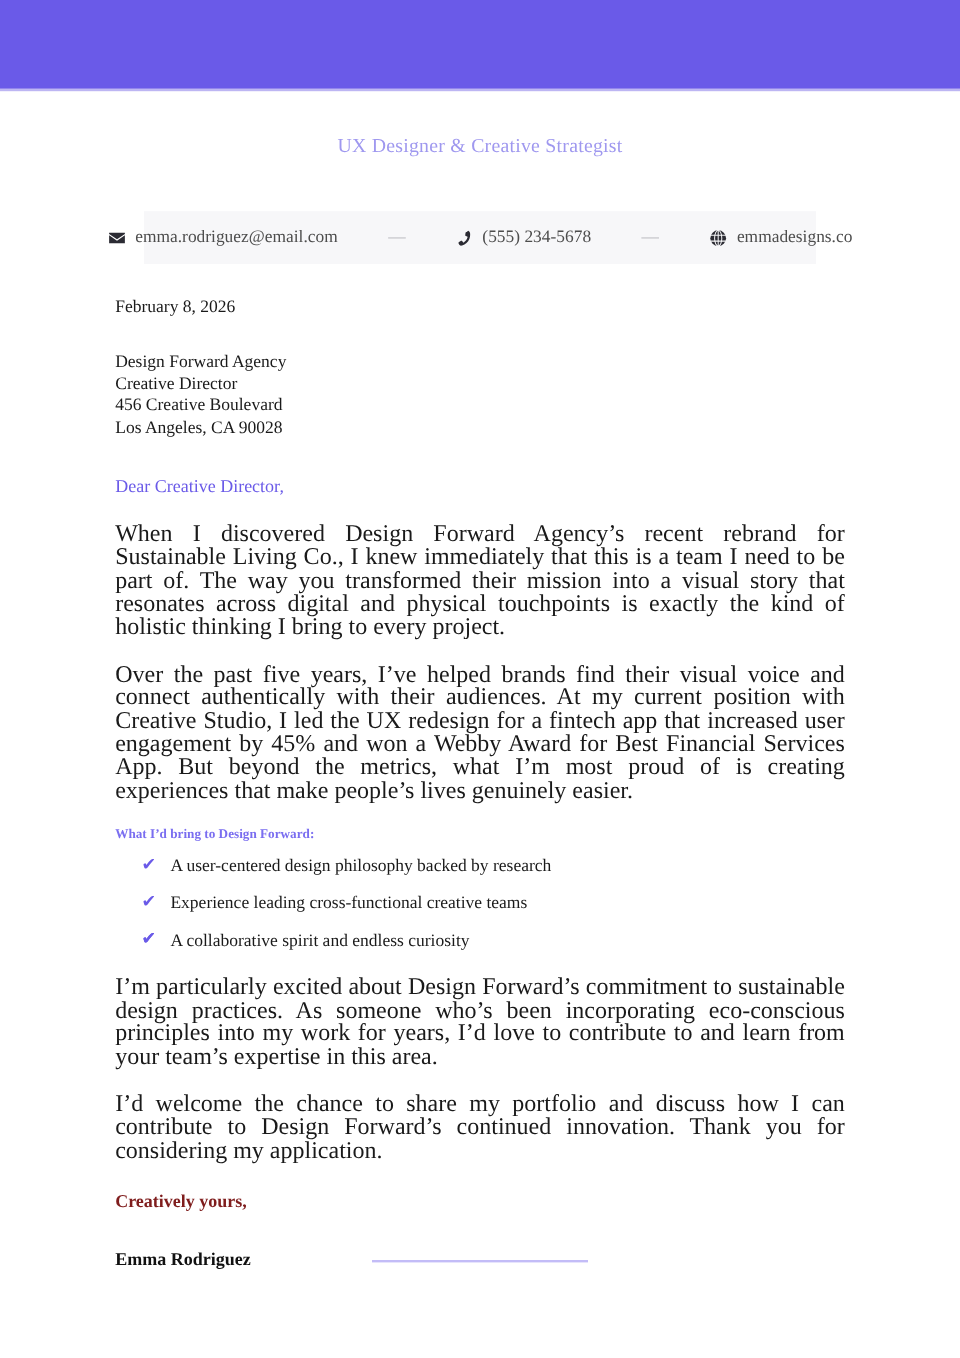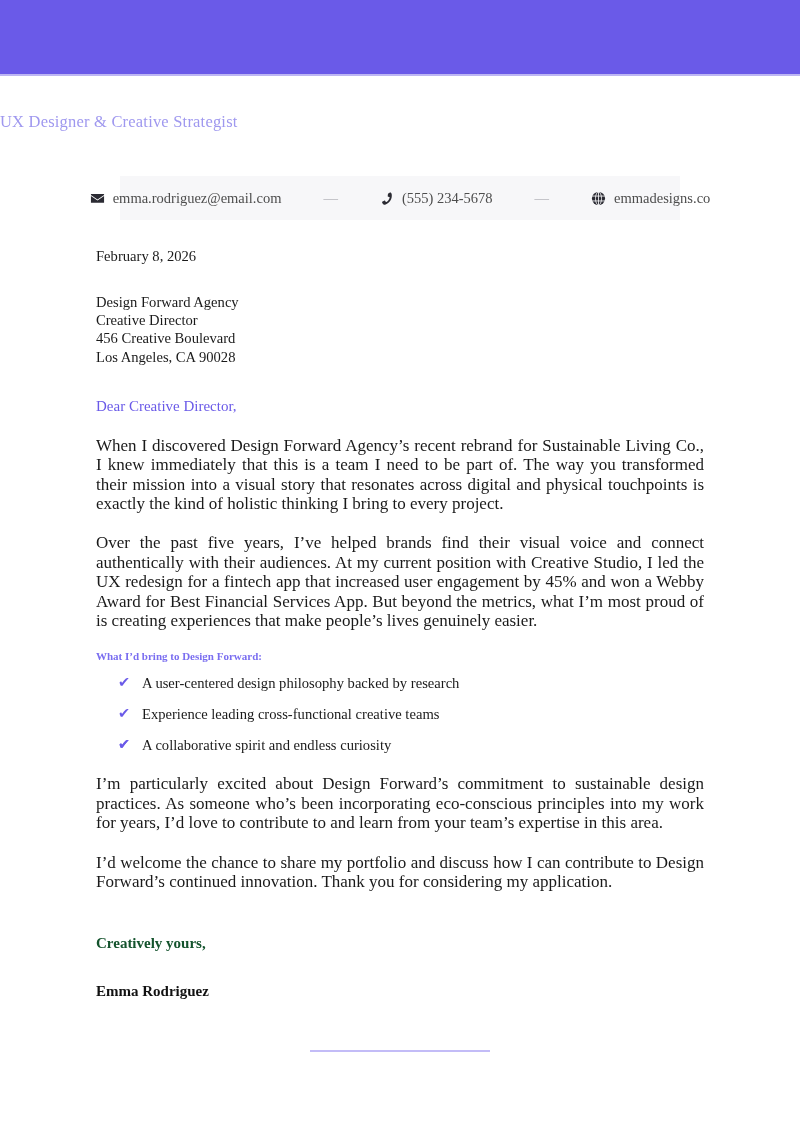--- a/index.html
+++ b/index.html
@@ -40,20 +40,21 @@
     height: 2px;
     background: #bdb6f3;
   }
 
   
   .tagline {
     position: absolute;
     top: 112px;
     left: 0;
     width: 800px;
+    text-align: center;
     font-size: 16.5px;
     letter-spacing: 0.2px;
     color: #9f98ef;
   }
 
   
   .contact-bar {
     position: absolute;
     top: 176px;
     left: 120px;
@@ -110,21 +111,21 @@
   .recipient div { white-space: nowrap; }
 
   .salutation {
     font-size: 15px;
     font-weight: normal;
     color: #6a5ae8;
     margin-bottom: 21px;
   }
 
   .para {
-    font-size: 17px;
+    font-size: 20px;
     line-height: 19.4px;
     text-align: justify;
     text-justify: inter-word;
     color: #1a1a1a;
     margin-bottom: 20px;
     hyphens: none;
   }
 
   .highlight-heading {
     font-size: 11px;
@@ -153,22 +154,22 @@
     top: -1px;
     color: #6a5ae8;
     font-size: 14.5px;
     font-weight: bold;
     font-family: "DejaVu Sans", sans-serif;
   }
 
   .closing {
     font-size: 15px;
     font-weight: bold;
-    color: #14532d;
-    margin-top: 43px;
+    color: #7f1d1d;
+    margin-top: 25px;
     margin-bottom: 31px;
   }
 
   .signature-name {
     font-size: 15px;
     font-weight: bold;
     color: #111111;
   }
 
   

